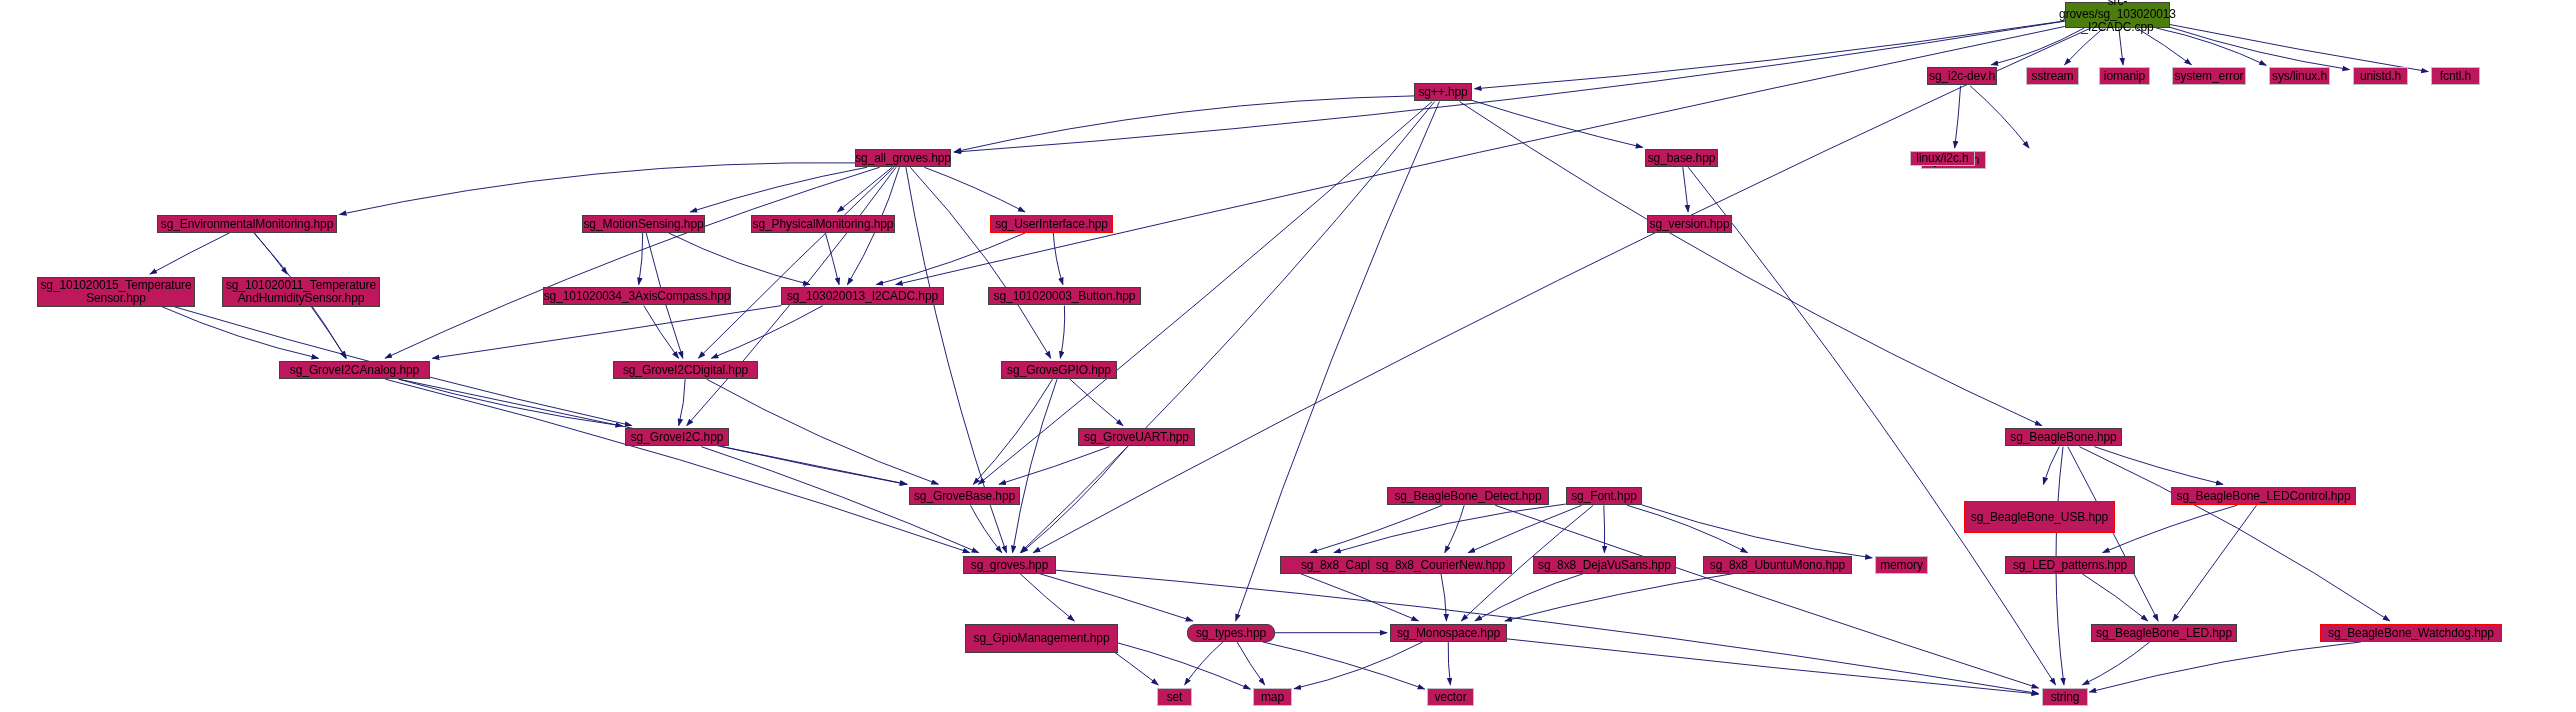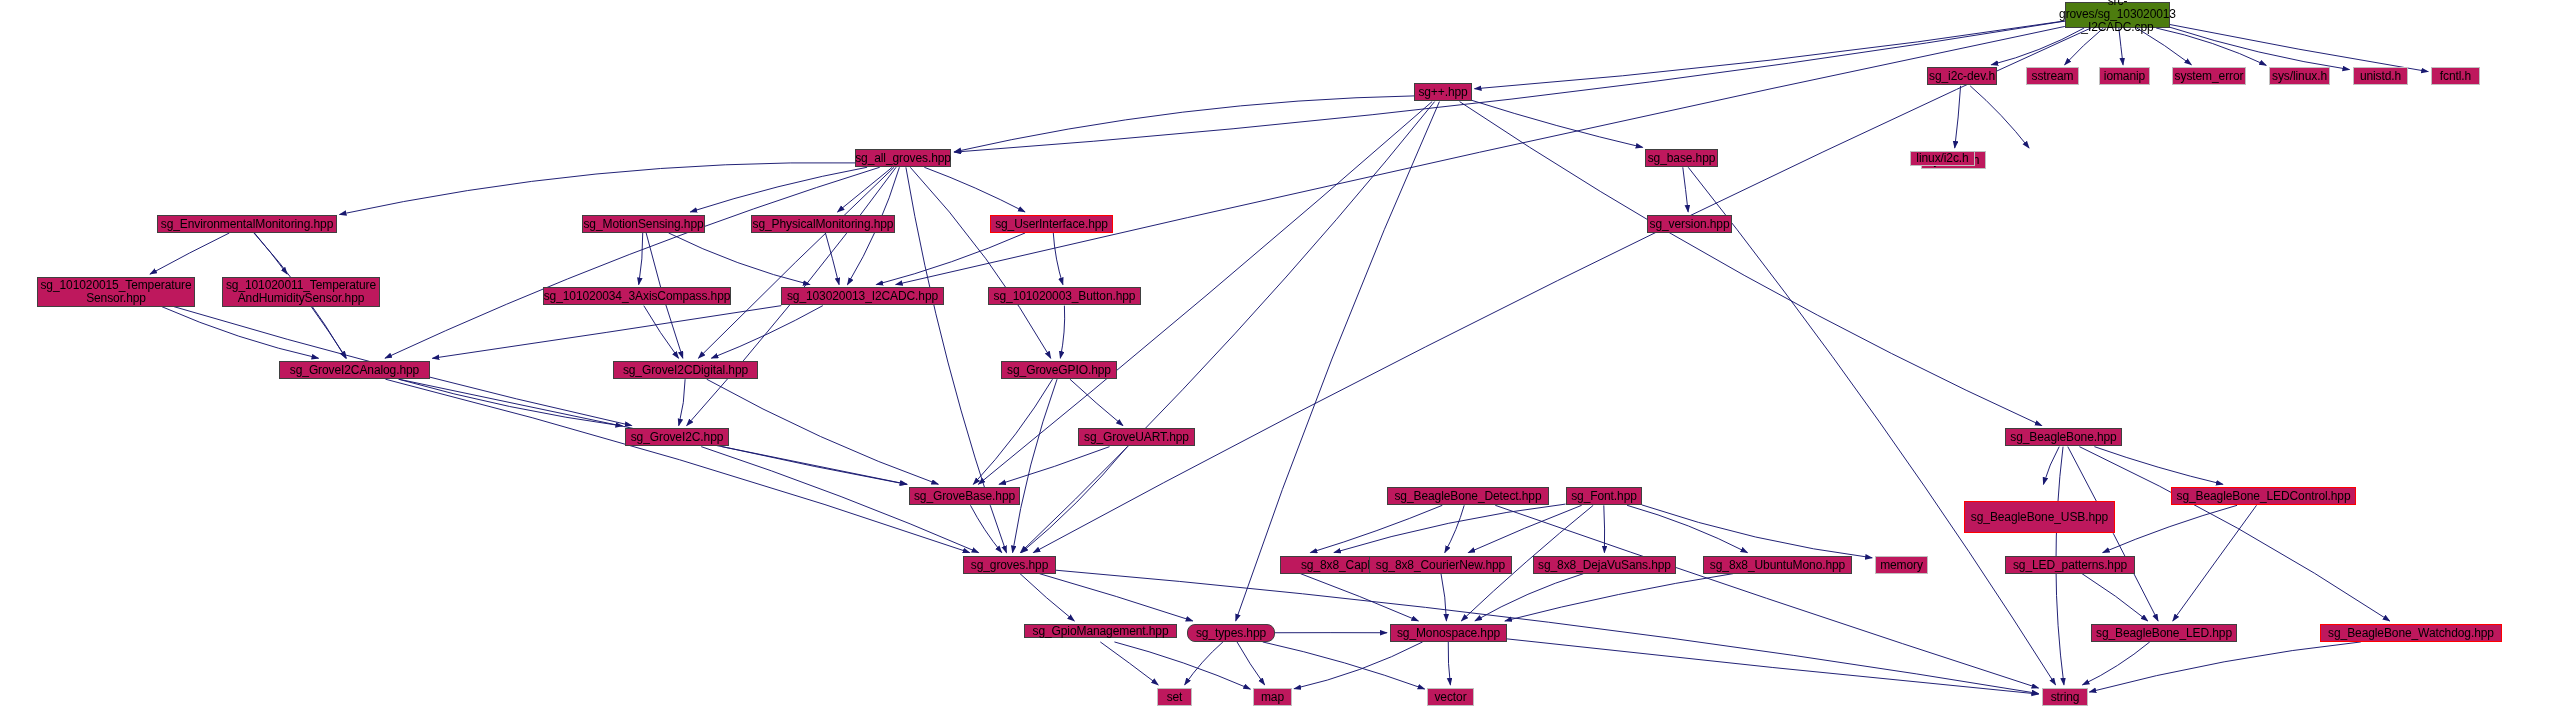--- a/index.html
+++ b/index.html
@@ -191,21 +191,21 @@
       <div class="node hdr" style="left: 1369px; top: 556px; width: 143px; height: 18.4px;"><span>sg_8x8_CourierNew.hpp</span></div>
       <div class="node hdr" style="left: 1533px; top: 556px; width: 143px; height: 18.4px;"><span>sg_8x8_DejaVuSans.hpp</span></div>
       <div class="node hdr" style="left: 1703px; top: 556px; width: 149px; height: 18.4px;"><span>sg_8x8_UbuntuMono.hpp</span></div>
       <div class="node sys" style="left: 1875px; top: 556px; width: 53px; height: 18.4px;"><span>memory</span></div>
       <div class="node hdr" style="left: 2005px; top: 556px; width: 130px; height: 18.4px;"><span>sg_LED_patterns.hpp</span></div>
       <div class="node hdr" style="left: 2005px; top: 428px; width: 117px; height: 18.4px;"><span>sg_BeagleBone.hpp</span></div>
       <div class="node red" style="left: 1964px; top: 487px; width: 151px; height: 32px; margin-top: 14px;"><span>sg_BeagleBone_USB.hpp</span></div>
       <div class="node red" style="left: 2171px; top: 487px; width: 185px; height: 18.4px;"><span>sg_BeagleBone_LEDControl.hpp</span></div>
       <div class="node hdr" style="left: 2091px; top: 624px; width: 146px; height: 18.4px;"><span>sg_BeagleBone_LED.hpp</span></div>
       <div class="node red" style="left: 2320px; top: 624px; width: 182px; height: 18.4px;"><span>sg_BeagleBone_Watchdog.hpp</span></div>
-      <div class="node hdr" style="left: 1024px; top: 624px; width: 153px; height: 14px;"><span>sg_GpioManagement.hpp</span></div>
+      <div class="node hdr" style="left: 965px; top: 624px; width: 153px; height: 29px;"><span>sg_GpioManagement.hpp</span></div>
       <div class="node hdr" style="left: 1187px; top: 624px; width: 88px; height: 18.4px; border-radius: 8px;"><span>sg_types.hpp</span></div>
       <div class="node hdr" style="left: 1390px; top: 624px; width: 117px; height: 18.4px;"><span>sg_Monospace.hpp</span></div>
       <div class="node sys" style="left: 1157px; top: 688px; width: 35px; height: 18.4px;"><span>set</span></div>
       <div class="node sys" style="left: 1253px; top: 688px; width: 39px; height: 18.4px;"><span>map</span></div>
       <div class="node sys" style="left: 1427px; top: 688px; width: 47px; height: 18.4px;"><span>vector</span></div>
       <div class="node sys" style="left: 2042px; top: 688px; width: 46px; height: 18.4px;"><span>string</span></div>
     </div>
 </div>
 
 

